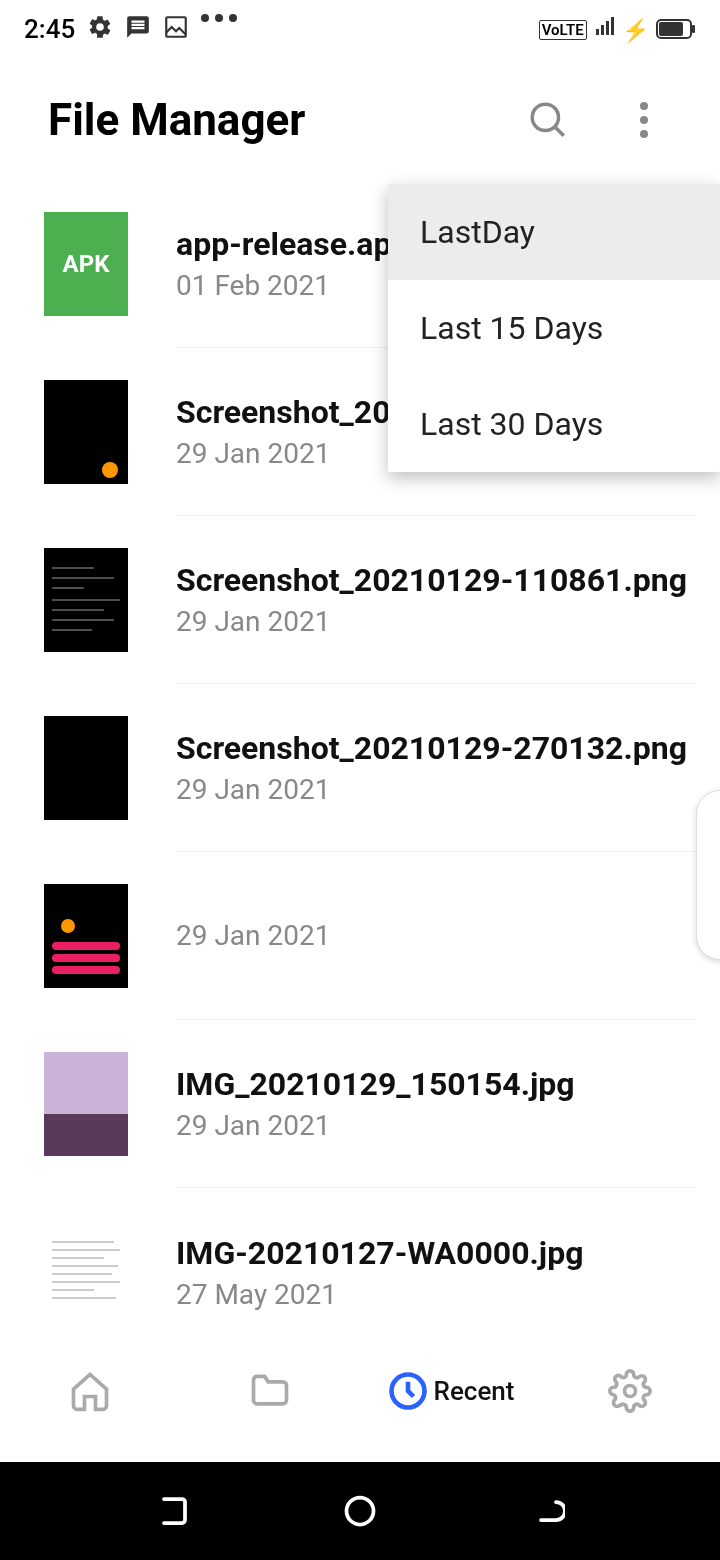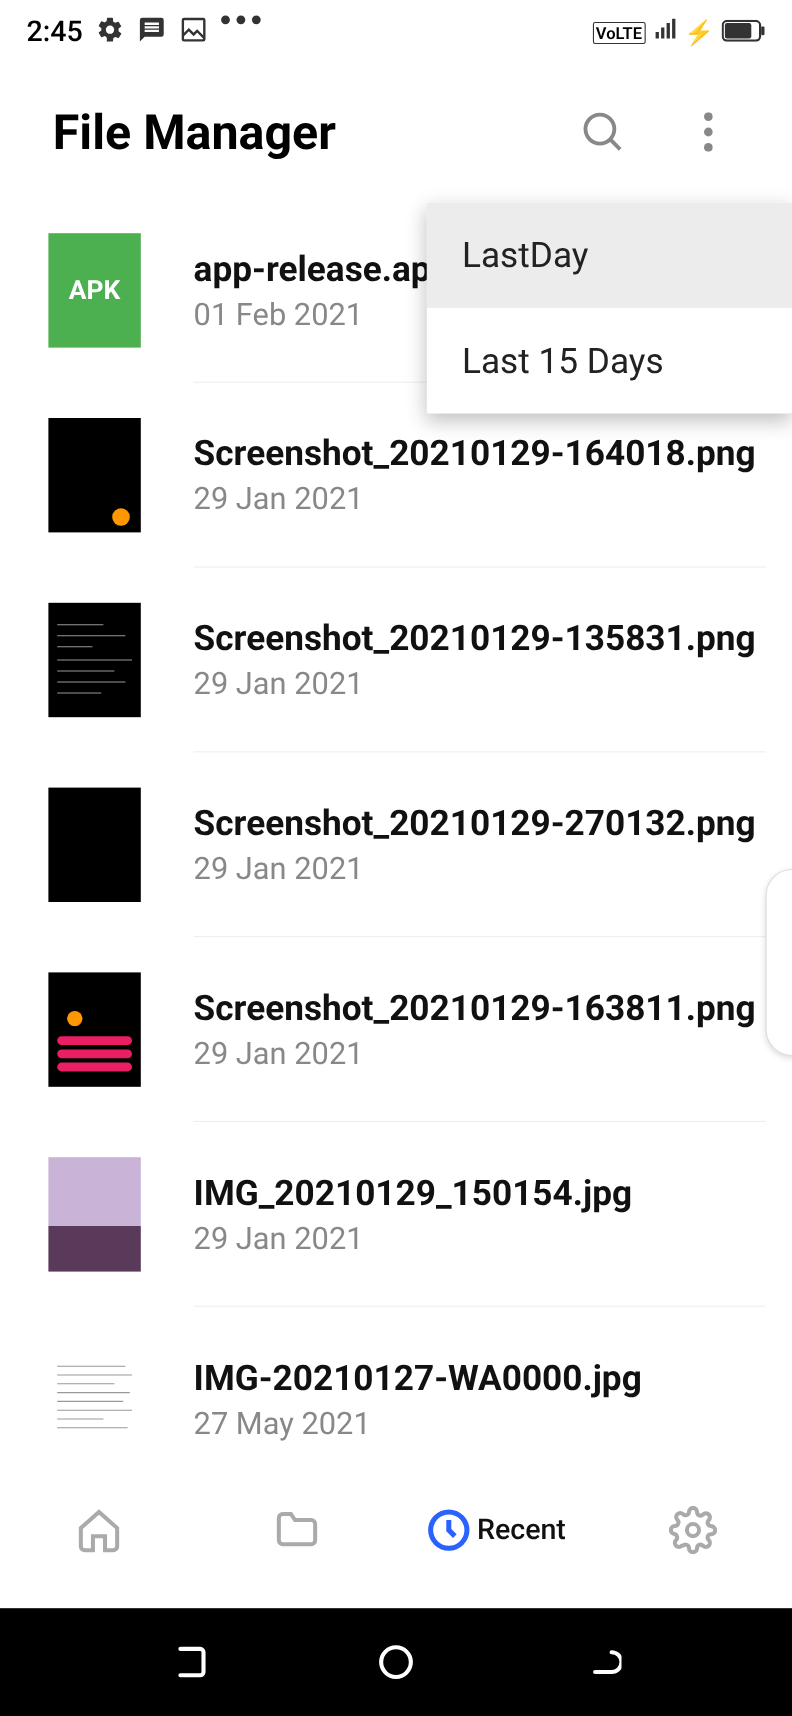--- a/index.html
+++ b/index.html
@@ -133,21 +133,21 @@
             <line x1="8" y1="20" x2="70" y2="20"></line>
             <line x1="8" y1="30" x2="40" y2="30"></line>
             <line x1="8" y1="42" x2="76" y2="42"></line>
             <line x1="8" y1="52" x2="60" y2="52"></line>
             <line x1="8" y1="62" x2="70" y2="62"></line>
             <line x1="8" y1="72" x2="48" y2="72"></line>
           </g>
         </svg>
     </div>
     <div class="file-meta">
-      <div class="file-name">Screenshot_20210129-135831.png</div>
+      <div class="file-name">Screenshot_20210129-110861.png</div>
       <div class="file-date">29 Jan 2021</div>
     </div>
   </div>
 
   <div class="file-row">
     <div class="thumb"></div>
     <div class="file-meta">
       <div class="file-name">Screenshot_20210129-270132.png</div>
       <div class="file-date">29 Jan 2021</div>
     </div>
@@ -156,21 +156,20 @@
   <div class="file-row">
     <div class="thumb">
       <svg width="84" height="84">
           <circle cx="24" cy="32" r="7" fill="#ff9800"></circle>
           <rect x="8" y="48" width="68" height="8" rx="4" fill="#e91e63"></rect>
           <rect x="8" y="60" width="68" height="8" rx="4" fill="#e91e63"></rect>
           <rect x="8" y="72" width="68" height="8" rx="4" fill="#e91e63"></rect>
         </svg>
     </div>
     <div class="file-meta">
-      <div class="file-name">Screenshot_20210129-163811.png</div>
       <div class="file-date">29 Jan 2021</div>
     </div>
   </div>
 
   <div class="file-row">
     <div class="thumb" style="background:linear-gradient(#c9b4d8 0%,#c9b4d8 60%,#5a3a5a 60%,#5a3a5a 100%);"></div>
     <div class="file-meta">
       <div class="file-name">IMG_20210129_150154.jpg</div>
       <div class="file-date">29 Jan 2021</div>
     </div>
@@ -198,20 +197,21 @@
   </div>
 
 </div>
 
 <div class="overlay-fade"></div>
 <div class="scroll-handle"></div>
 
 <div class="popup">
   <div class="popup-item active">LastDay</div>
   <div class="popup-item">Last 15 Days</div>
+  <div class="popup-item">Last 30 Days</div>
 </div>
 
 <div class="bottom-tabs">
   <div class="tab">
     <svg width="44" height="44" viewBox="0 0 24 24" fill="none" stroke="#aaa" stroke-width="2">
         <path d="M3 11 12 3l9 8v9a2 2 0 0 1-2 2h-4v-7h-6v7H5a2 2 0 0 1-2-2v-9Z"></path>
       </svg>
   </div>
   <div class="tab">
     <svg width="44" height="44" viewBox="0 0 24 24" fill="none" stroke="#aaa" stroke-width="2">

